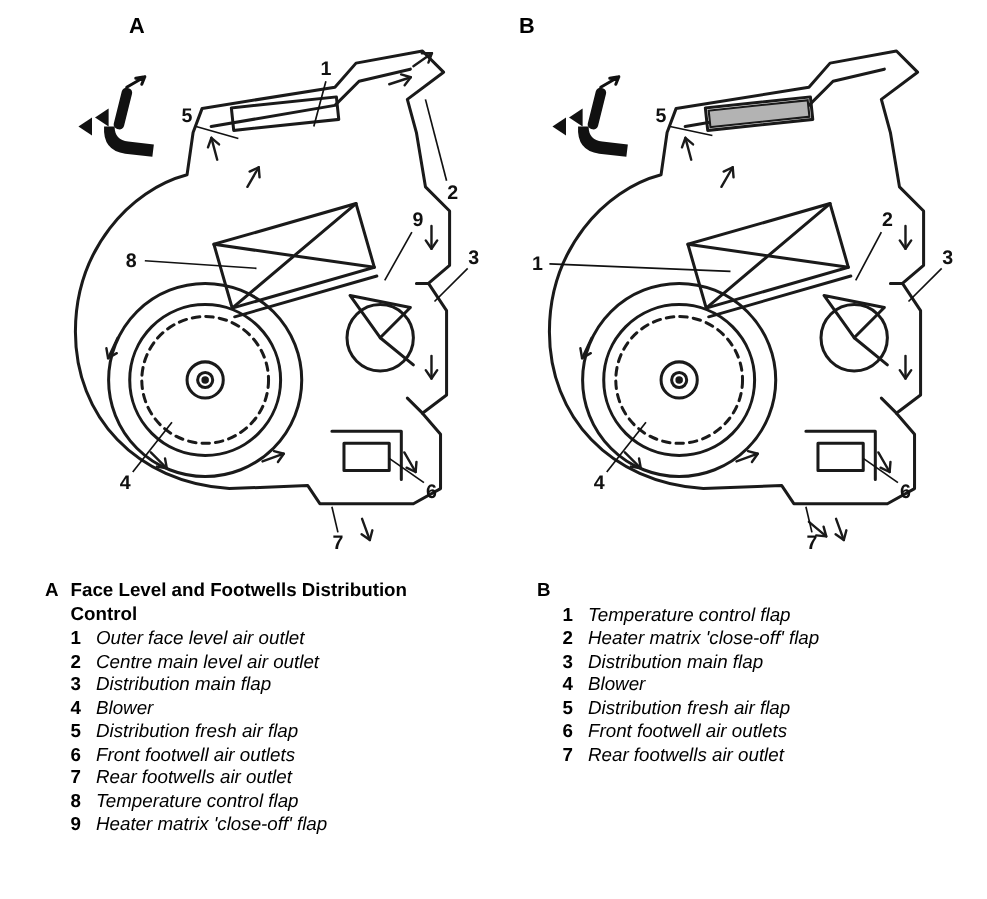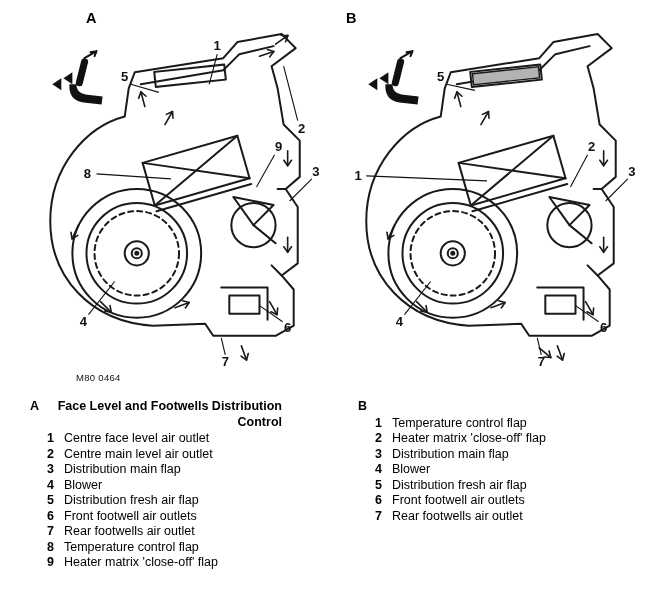--- a/index.html
+++ b/index.html
@@ -17,25 +17,25 @@
   .diagram-label.pos-b{left:6px;}
   .diagram-svg{display:block;margin-top:22px;}
   .callout-num{font:bold 13px "Liberation Sans", sans-serif;fill:#111;}
   .ref-code{margin:2px 0 0 76px;font-size:9.5px;letter-spacing:.3px;color:#111;}
   .legend-row{display:flex;margin:16px 0 0 30px;}
   .legend{font-size:12.5px;line-height:15.5px;}
   .legend-a{width:328px;}
   .legend-b{flex:1;}
   .legend-title{display:flex;font-weight:bold;margin-bottom:1px;}
   .lt-key{width:17px;flex:0 0 17px;}
-  .lt-text{width:235px;text-align:right;}
+  .lt-text{width:235px;}
   .legend-items{margin-left:17px;}
   .legend-item{display:flex;}
   .li-num{width:17px;flex:0 0 17px;font-weight:bold;}
-  .li-text{flex:1;}
+  .li-text{flex:1;font-style:italic;}
 </style>
 </head>
 <body>
 
 <div class="page">
 
   <div class="figure-row">
 
     <div class="diagram">
       <div class="diagram-label pos-a">A</div>
@@ -167,33 +167,32 @@
           <text class="callout-num" x="290" y="147">3</text>
           <text class="callout-num" x="59" y="296">4</text>
           <text class="callout-num" x="100" y="53">5</text>
           <text class="callout-num" x="262" y="302">6</text>
           <text class="callout-num" x="200" y="336">7</text>
         </g>
       </svg>
     </div>
   </div>
 
-  <div class="ref-code">M80 0464</div>
 
   <div class="legend-row">
 
     <div class="legend legend-a">
       <div class="legend-title">
         <span class="lt-key">A</span>
         <span class="lt-text">Face Level and Footwells Distribution Control</span>
       </div>
       <div class="legend-items">
         <div class="legend-item">
             <span class="li-num">1</span>
-            <span class="li-text">Centre face level air outlet</span>
+            <span class="li-text">Outer face level air outlet</span>
           </div>
         <div class="legend-item">
             <span class="li-num">2</span>
             <span class="li-text">Centre main level air outlet</span>
           </div>
         <div class="legend-item">
             <span class="li-num">3</span>
             <span class="li-text">Distribution main flap</span>
           </div>
         <div class="legend-item">

